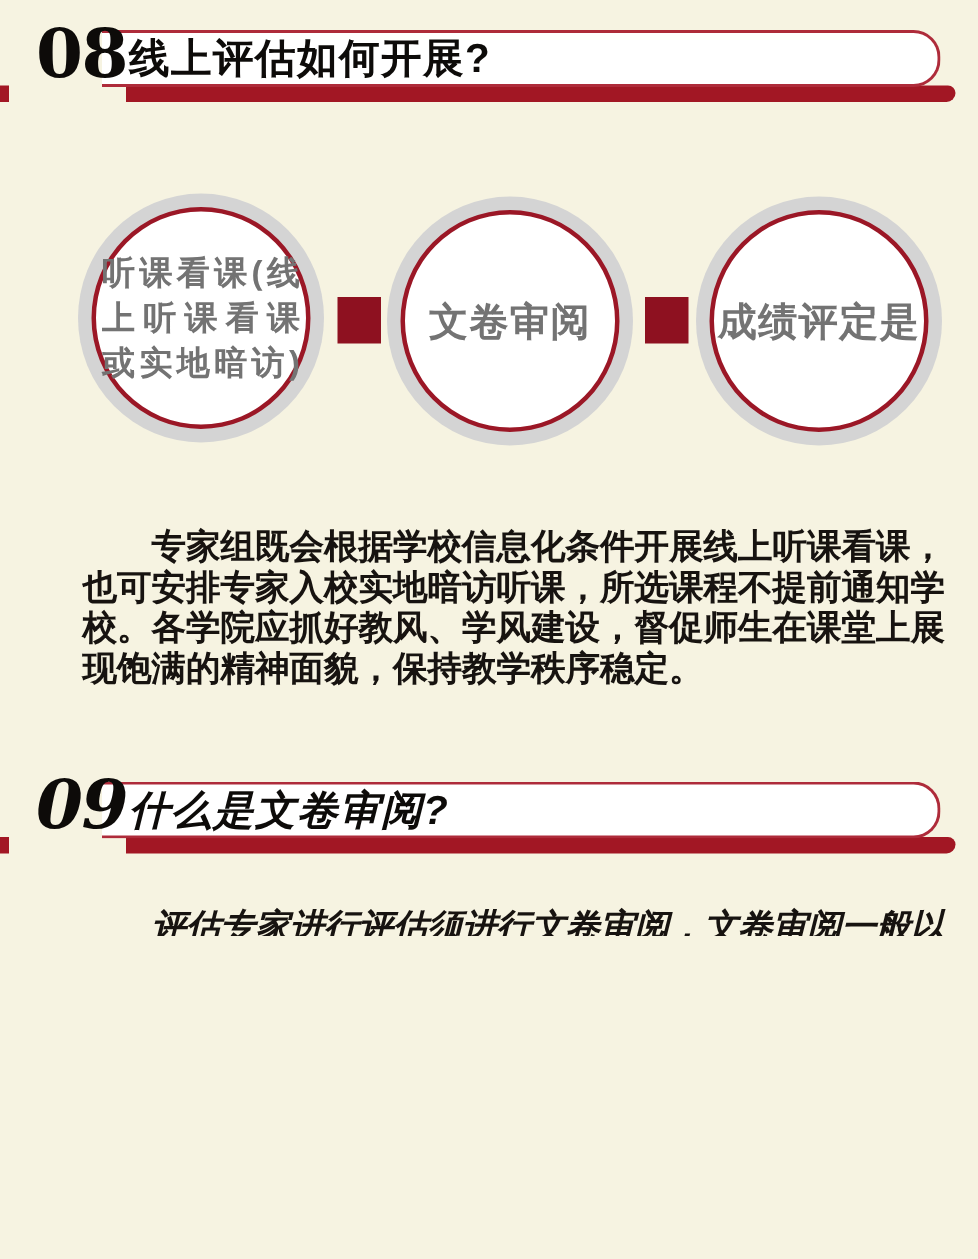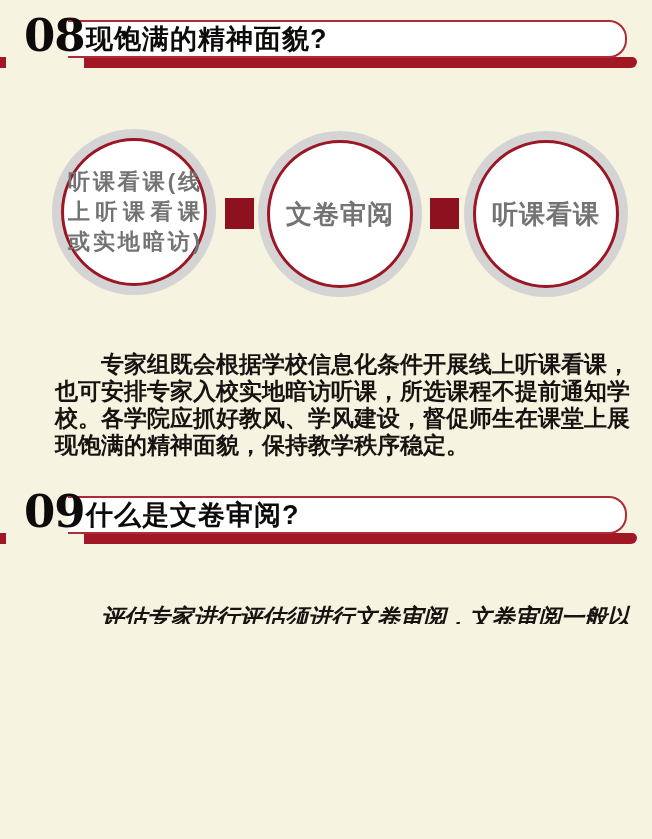--- a/index.html
+++ b/index.html
@@ -102,21 +102,21 @@
   .para-2{top:604px;font-size:23px;line-height:26px;font-style:italic;}
 </style>
 </head>
 <body>
 
 <div class="page">
 
   <div class="sec-header" style="top:20px;">
     <div class="sec-num">08</div>
     <div class="bar-white">
-      <span class="sec-title">现饱满的精神面貌?</span>
+      <span class="sec-title">线上评估如何开展?</span>
     </div>
     <div class="bar-red"></div>
     <div class="edge-sliver"></div>
   </div>
 
   <div class="flow">
     <div class="flow-circle" style="left:52px;top:129px;">
       <div class="inner">
         <div class="circle-label label-multiline">听课看课(线
 上听课看课
@@ -129,31 +129,31 @@
     <div class="flow-circle" style="left:258px;top:131px;">
       <div class="inner">
         <div class="circle-label label-single">文卷审阅</div>
       </div>
     </div>
 
     <div class="flow-connector" style="left:430px;"></div>
 
     <div class="flow-circle" style="left:464px;top:131px;">
       <div class="inner">
-        <div class="circle-label label-single">听课看课</div>
+        <div class="circle-label label-single">成绩评定是</div>
       </div>
     </div>
   </div>
 
   <div class="body-para para-1">专家组既会根据学校信息化条件开展线上听课看课，
 也可安排专家入校实地暗访听课，所选课程不提前通知学
 校。各学院应抓好教风、学风建设，督促师生在课堂上展
 现饱满的精神面貌，保持教学秩序稳定。</div>
 
-  <div class="sec-header" style="top:496px;">
+  <div class="sec-header" style="top:521px;font-style:italic;">
     <div class="sec-num">09</div>
     <div class="bar-white">
       <span class="sec-title">什么是文卷审阅?</span>
     </div>
     <div class="bar-red"></div>
     <div class="edge-sliver"></div>
   </div>
 
   <div class="body-para para-2">评估专家进行评估须进行文卷审阅，文卷审阅一般以线上
 为主，专家将审阅课程试卷及其教学大纲和试卷分析报告、毕

